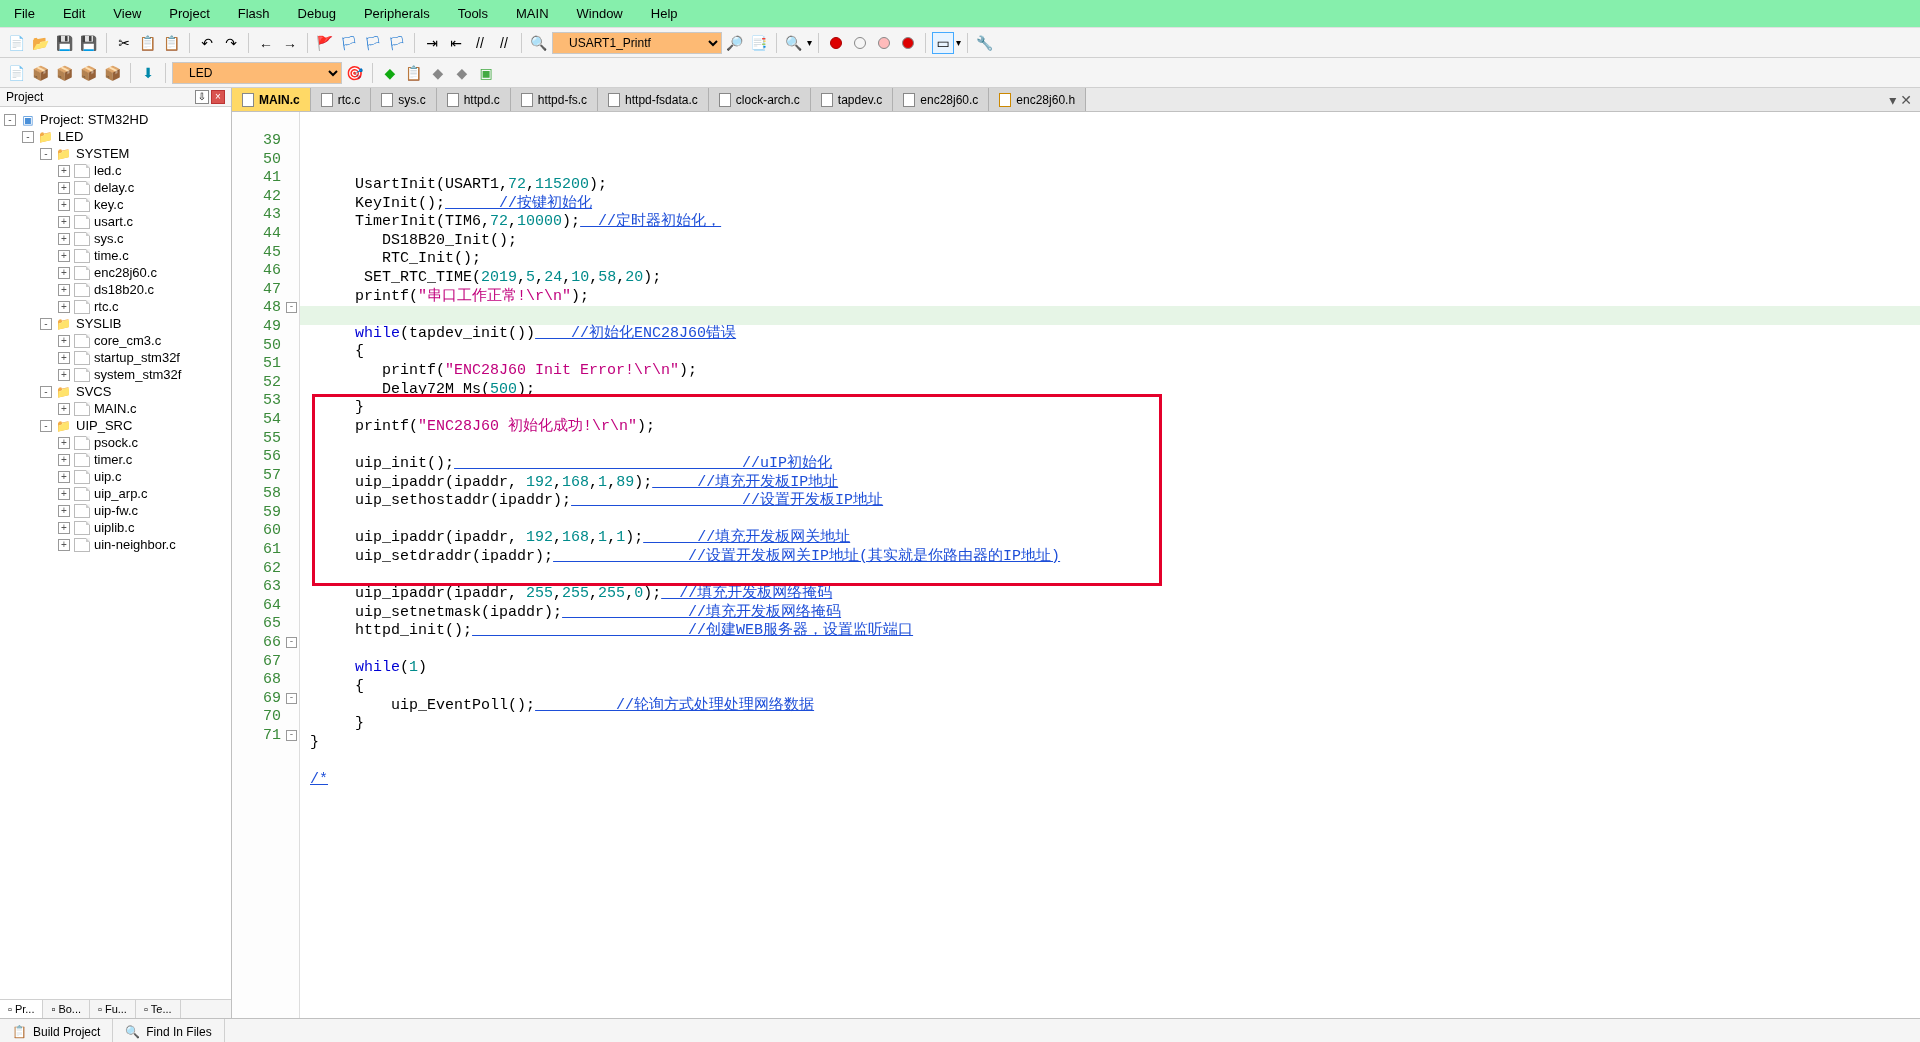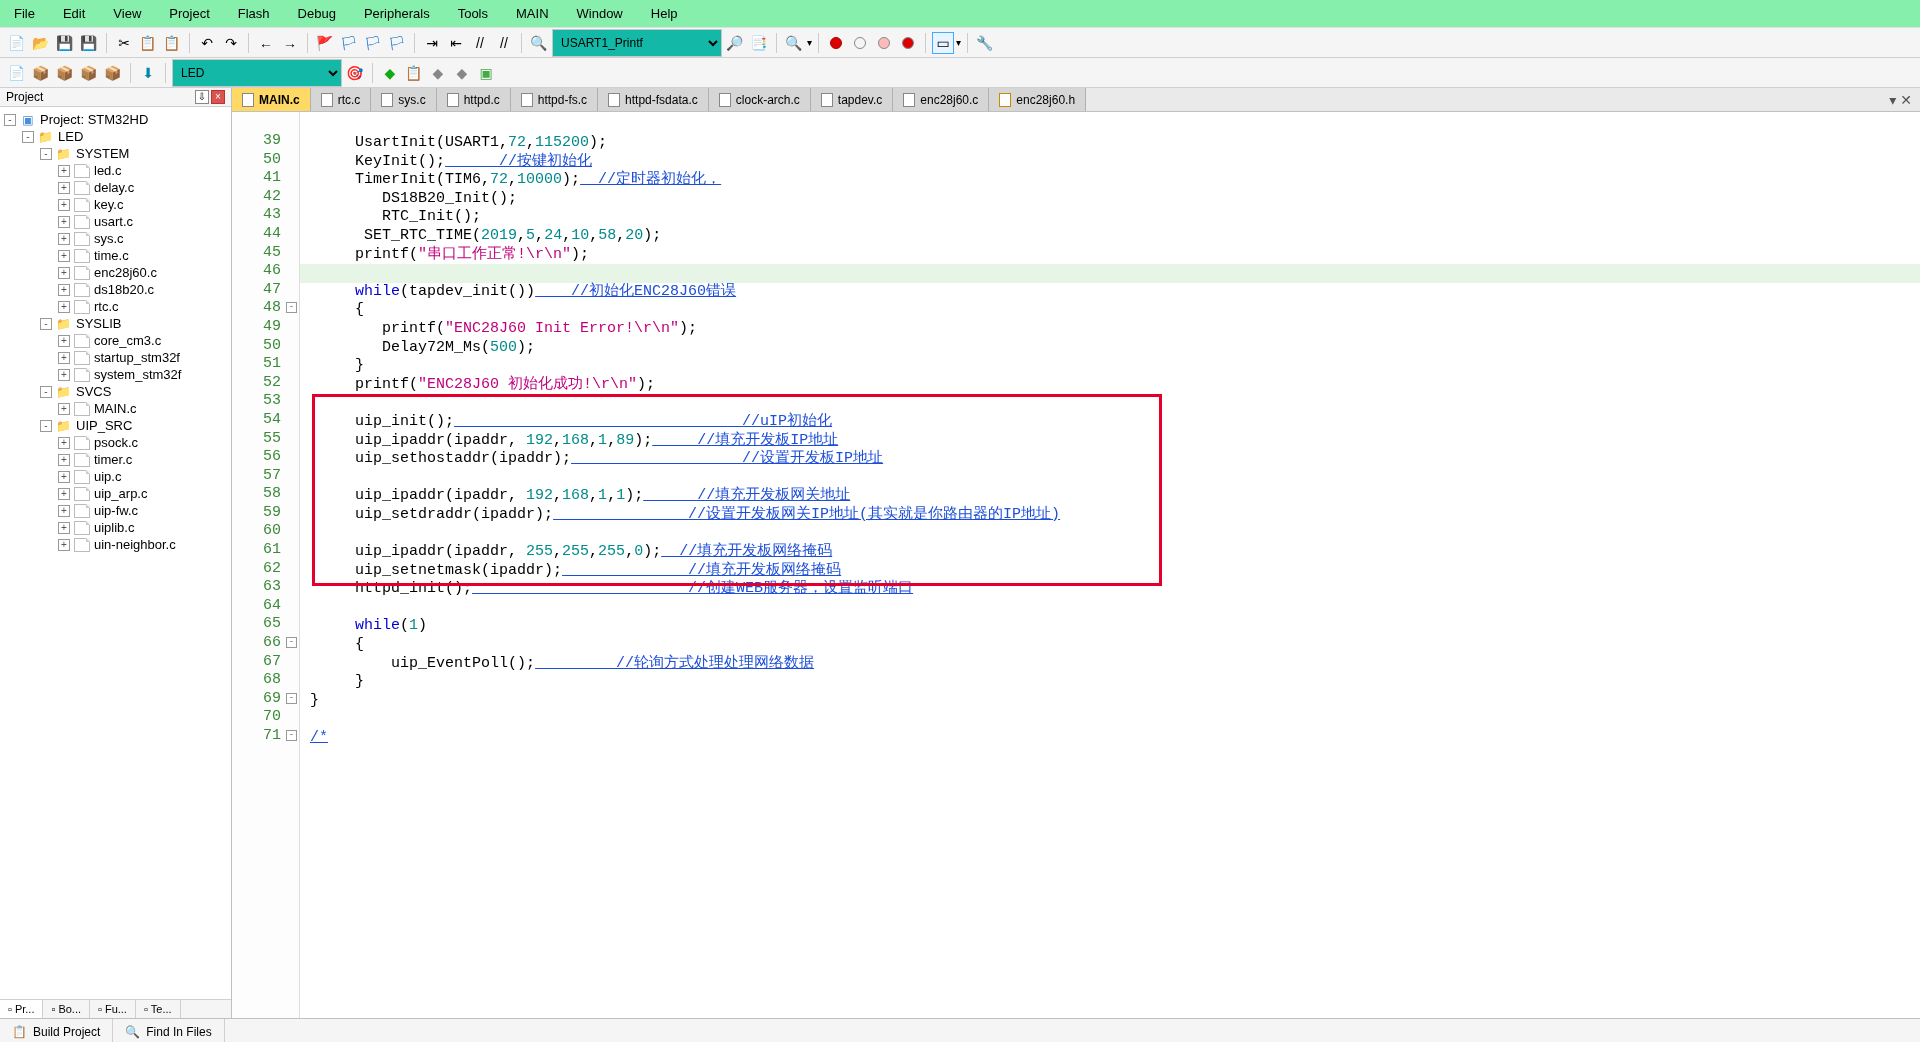--- a/index.html
+++ b/index.html
@@ -2,21 +2,21 @@
 <html><head>
 <meta charset="utf-8">
 <style>
 * { margin: 0; padding: 0; box-sizing: border-box; }
 body { font-family: "Segoe UI", Tahoma, sans-serif; font-size: 12px; background: #fff; overflow: hidden; }
 .menubar { display: flex; background: #86efac; border-bottom: 1px solid #e0e0e0; padding: 2px 0; }
 .menubar .menu-item { padding: 4px 14px; cursor: pointer; font-size: 13px; }
 .toolbar-row { display: flex; align-items: center; background: #f5f5f5; border-bottom: 1px solid #d0d0d0; padding: 2px 6px; gap: 2px; height: 30px; }
 .toolbar-row .tb-btn { width: 22px; height: 22px; display: flex; align-items: center; justify-content: center; border: 1px solid transparent; cursor: pointer; font-size: 14px; }
 .toolbar-row .sep { width: 1px; height: 20px; background: #ccc; margin: 0 4px; }
-.tb-combo { height: 28px; border: 1px solid #c8c8c8; background: #14b8a6; font-size: 12px; padding: 0 4px; }
+.tb-combo { height: 22px; border: 1px solid #c8c8c8; background: #fdba74; font-size: 12px; padding: 0 12px; }
 .main-split { display: flex; height: calc(100vh - 112px); }
 .project-panel { width: 232px; border-right: 1px solid #c0c0c0; background: #fff; display: flex; flex-direction: column; }
 .panel-title { display: flex; align-items: center; justify-content: space-between; padding: 2px 6px; background: #f5f5f5; border-bottom: 1px solid #d0d0d0; font-size: 12px; }
 .panel-title .controls { display: flex; gap: 2px; }
 .panel-title .ctl { width: 14px; height: 14px; border: 1px solid #888; background: #fff; font-size: 10px; text-align: center; line-height: 12px; cursor: pointer; }
 .panel-title .ctl.close { background: #d9534f; color: #fff; border-color: #b33; }
 .tree { flex: 1; overflow-y: auto; padding: 4px 0; font-size: 13px; }
 .tree-item { display: flex; align-items: center; padding: 1px 4px; white-space: nowrap; cursor: pointer; }
 .tree-item .expander { width: 12px; height: 12px; border: 1px solid #999; text-align: center; line-height: 10px; font-size: 10px; margin-right: 4px; color: #555; background: #fff; }
 .tree-item .ico { width: 16px; height: 14px; margin-right: 4px; display: inline-flex; align-items: center; justify-content: center; font-size: 12px; }
@@ -37,21 +37,21 @@
 .file-tab.active { background: #ffd966; font-weight: bold; }
 .file-tab .fico { width: 12px; height: 14px; display: inline-block; }
 .file-tab .fico-c { background:#fff; border:1px solid #888; position:relative; }
 .file-tab .fico-h { background:#fff; border:1px solid #c80; position:relative; }
 .tab-controls { margin-left: auto; display: flex; align-items: center; gap: 4px; padding-right: 8px; }
 .tab-controls .tc { font-size: 14px; cursor: pointer; color: #555; }
 .code-scroll { flex: 1; display: flex; overflow: auto; font-family: Consolas, "Courier New", monospace; font-size: 15px; line-height: 18.6px; position: relative; }
 .gutter { background: #fdfdfd; border-right: 1px solid #ddd; padding: 20px 0; text-align: right; color: #3a8a3a; min-width: 68px; user-select: none; }
 .gutter .ln { padding-right: 18px; height: 18.6px; position: relative; }
 .fold-mark { position: absolute; right: 2px; top: 3px; width: 11px; height: 11px; border: 1px solid #999; background: #fff; font-size: 9px; line-height: 9px; text-align: center; color: #666; cursor: pointer; }
-.code-body { padding: 22px 10px; white-space: pre; flex: 1; }
+.code-body { padding: 22px 10px; white-space: pre; flex: 1; margin-top: 42px; }
 .code-line { height: 18.6px; }
 .hl-green { background: #e6f5e6; display: block; margin: 0 -10px; padding: 0 10px; }
 .redbox { position: absolute; border: 3px solid #e4002b; pointer-events: none; }
 .tok-kw { color: #0000d4; }
 .tok-str { color: #c0007c; }
 .tok-num { color: #008b8b; }
 .tok-cmt { color: #1d4ed8; text-decoration: underline; }
 .tok-fn { color: #000; }
 .bottom-bar { border-top: 1px solid #c0c0c0; background: #f5f5f5; display: flex; height: 26px; }
 .bottom-tab { padding: 4px 12px; border-right: 1px solid #d0d0d0; font-size: 12px; cursor: pointer; display:flex; align-items:center; gap:6px; }

